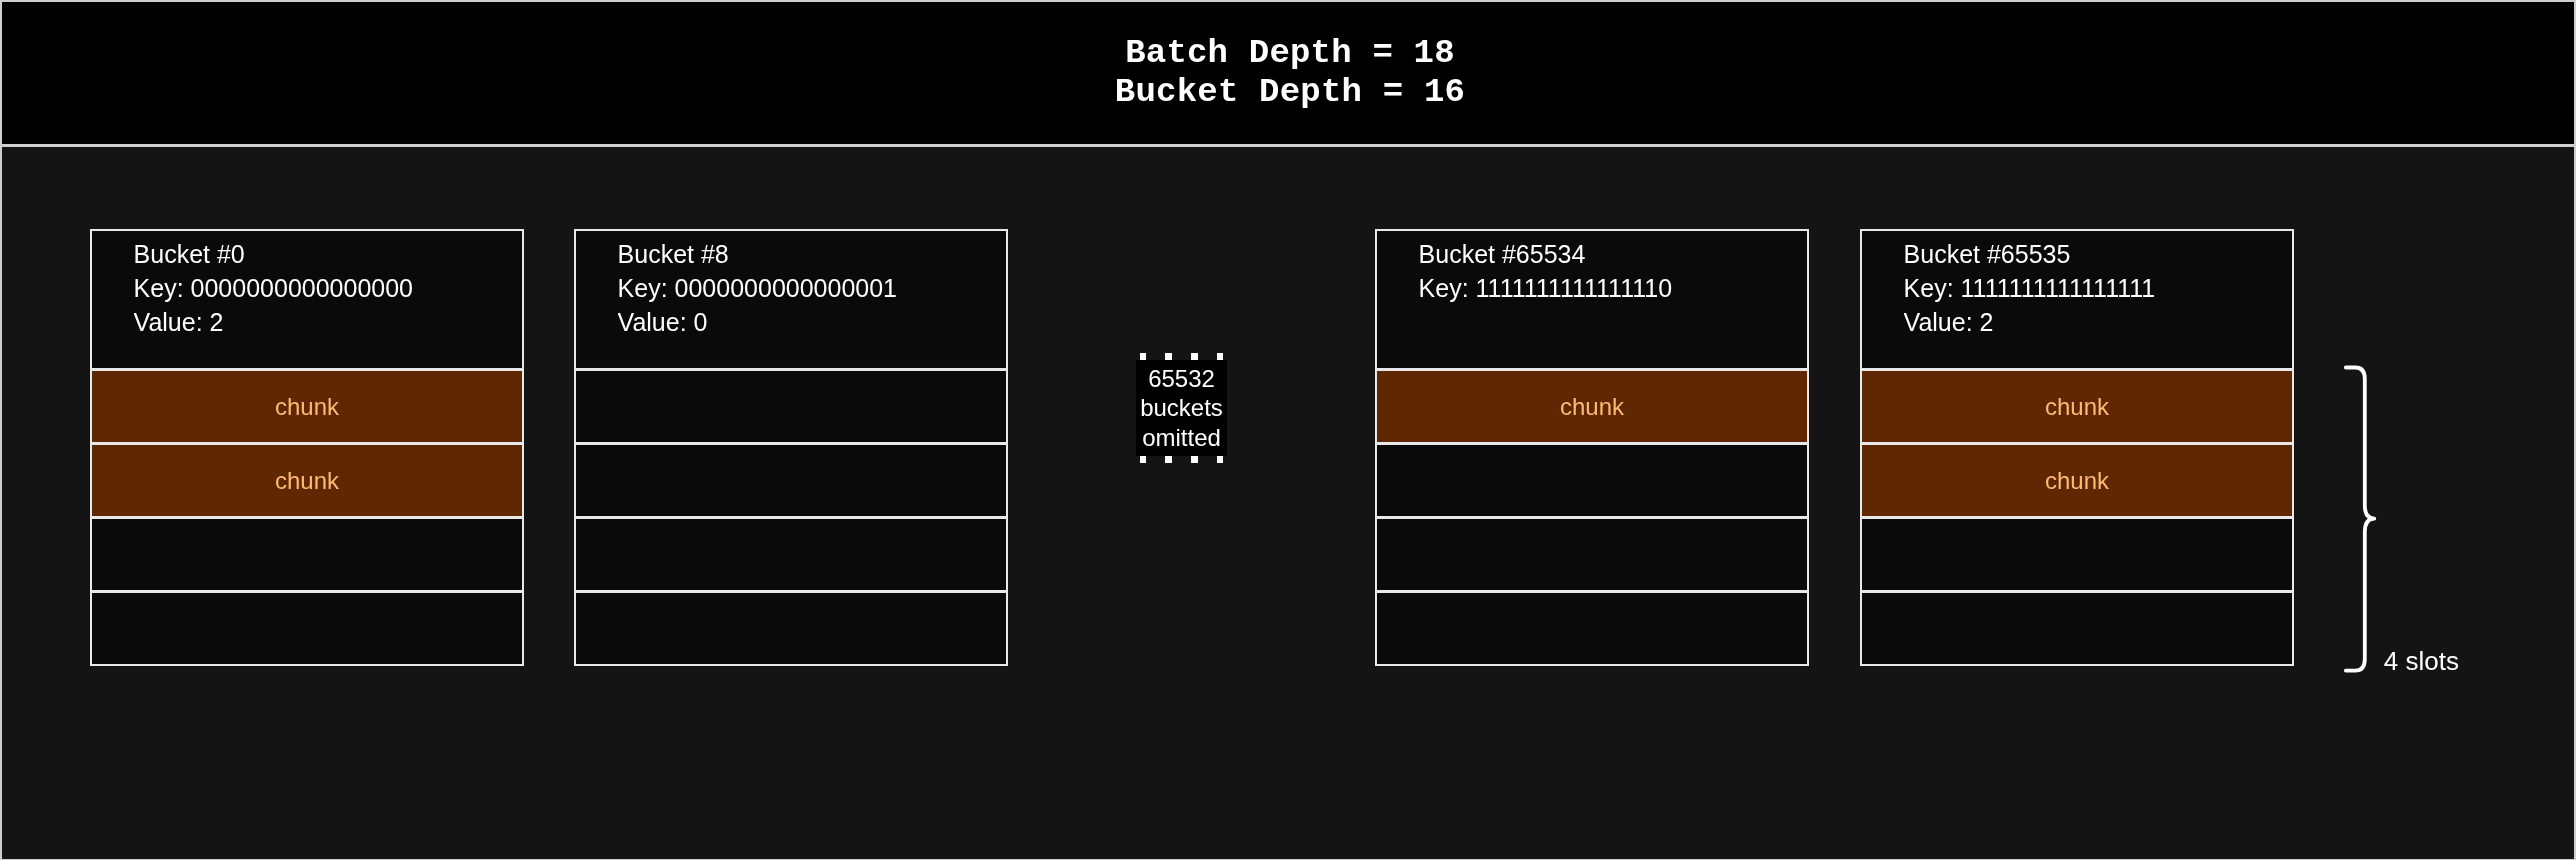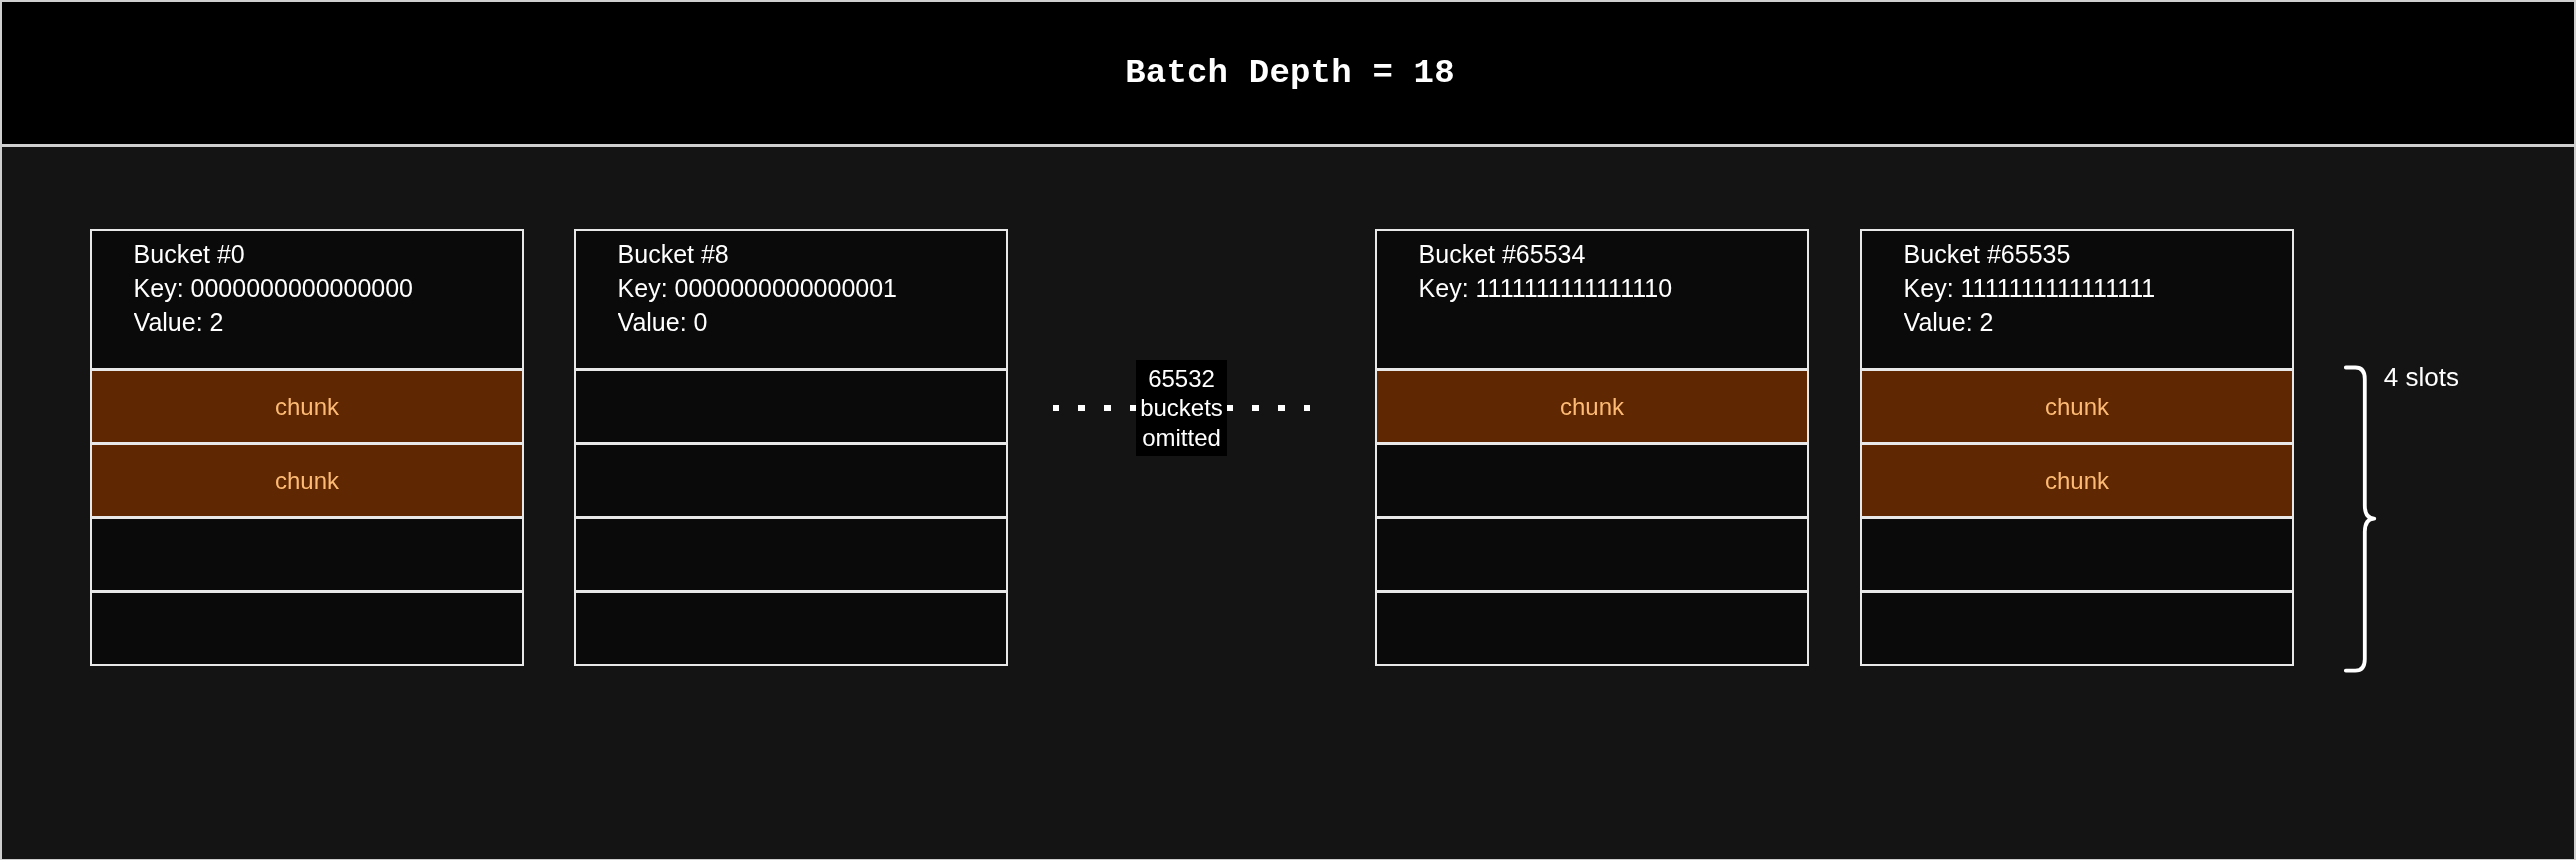--- a/index.html
+++ b/index.html
@@ -92,20 +92,21 @@
   
   #omitted {
     position: absolute;
     left: 1027px;
     top: 349px;
     width: 305px;
     height: 114px;
     display: flex;
     align-items: center;
     justify-content: center;
+    flex-direction: column;
   }
   .dots {
     display: flex;
     align-items: center;
     gap: 19px;
   }
   .dot {
     width: 6.7px;
     height: 6.7px;
     background: #ffffff;
@@ -121,40 +122,41 @@
   }
 
   
   #brace-group {
     position: absolute;
     left: 2340px;
     top: 362px;
     width: 219px;
     height: 310px;
     display: flex;
-    align-items: flex-start;
+    align-items: flex-end;
   }
   #brace-svg {
     display: block;
   }
   .brace-label {
     color: #ffffff;
     font-size: 26px;
     line-height: 26px;
     white-space: nowrap;
     margin-left: 3.8px;
   }
 </style>
 </head>
 <body>
 
 <div id="canvas">
 
   <div id="header">
     <div class="header-line">Batch Depth = 18</div>
+    <div class="header-line">Bucket Depth = 16</div>
   </div>
 
   <div class="bucket" style="left:88px;">
     <div class="bucket-head">
       <div class="line">Bucket #0</div>
       <div class="line">Key: 0000000000000000</div>
       <div class="line">Value: 2</div>
     </div>
     <div class="slots">
       <div class="slot filled">

